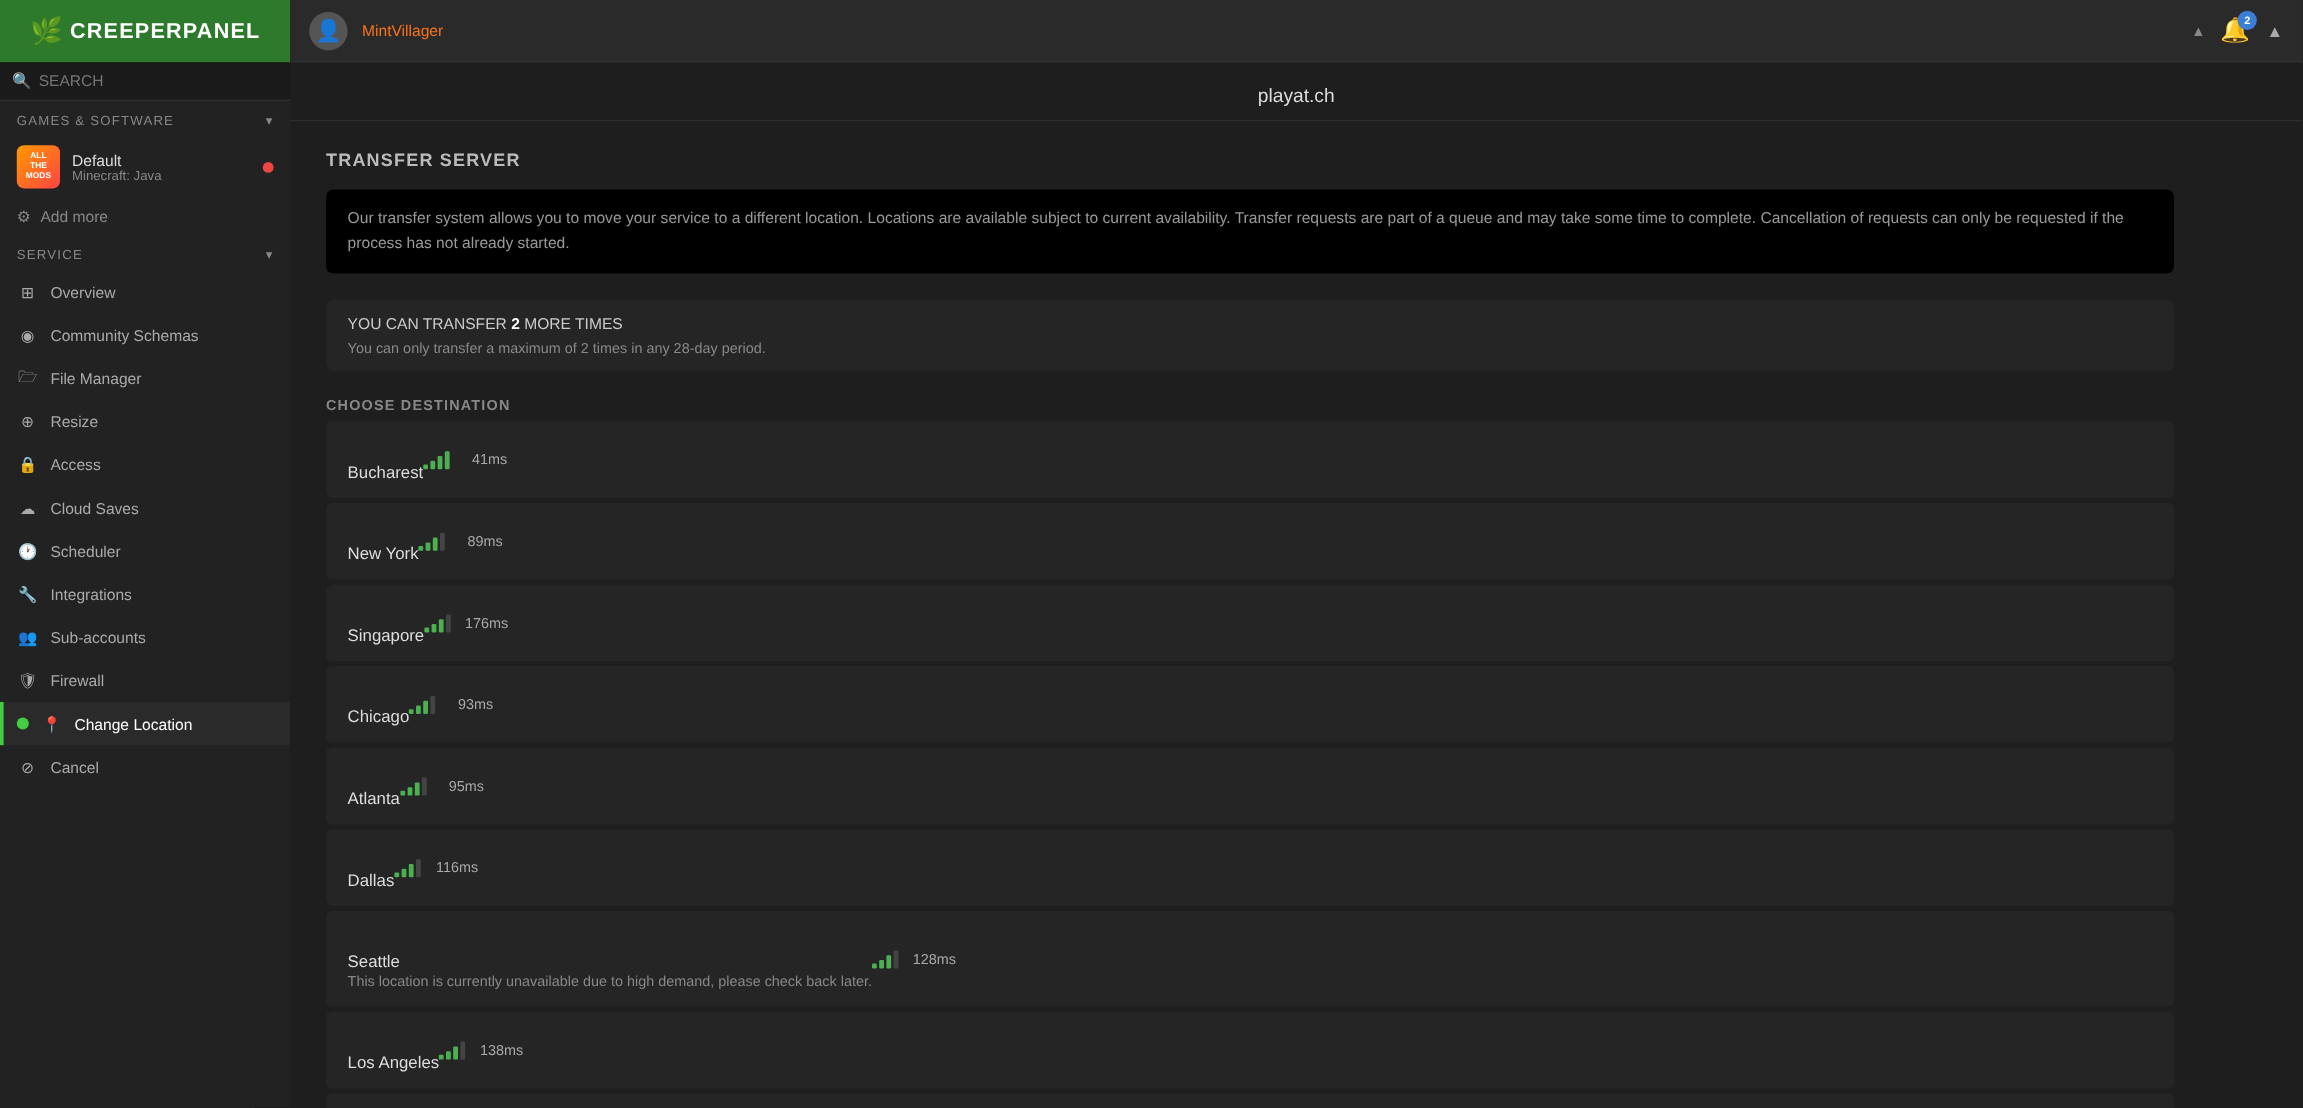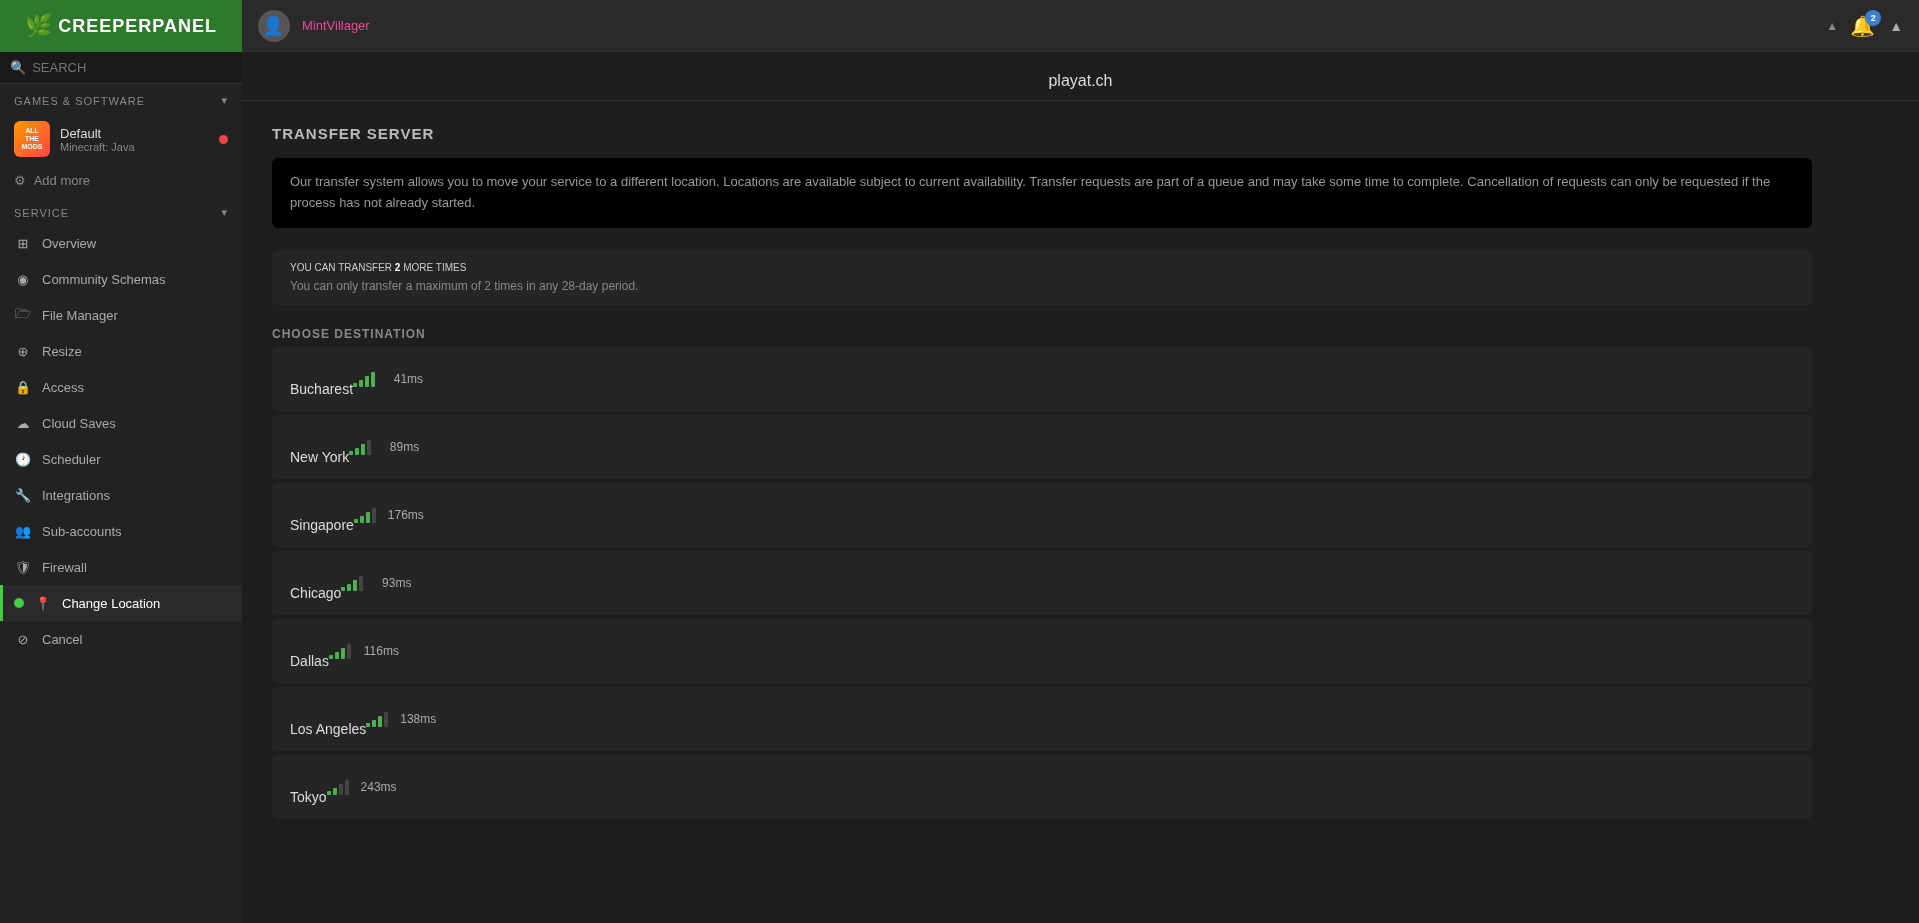--- a/index.html
+++ b/index.html
@@ -185,21 +185,21 @@
       background: #555;
       border-radius: 50%;
       display: flex;
       align-items: center;
       justify-content: center;
       color: #ccc;
       font-size: 18px;
     }
 
     .topbar-user-info { flex: 1; }
-    .topbar-username { color: #ec4899; font-size: 13px; }
+    .topbar-username { color: #f97316; font-size: 13px; }
     .topbar-location { color: #888; font-size: 11px; }
 
     .topbar-chevron { color: #888; cursor: pointer; font-size: 12px; }
 
     .topbar-right {
       display: flex;
       align-items: center;
       gap: 14px;
       margin-left: auto;
     }
@@ -267,21 +267,21 @@
     }
 
     .transfer-count-box {
       background: #252525;
       border-radius: 6px;
       padding: 12px 18px;
       margin-bottom: 22px;
     }
 
     .transfer-count-title {
-      font-size: 10px;
+      font-size: 13px;
       color: #ccc;
       margin-bottom: 6px;
     }
 
     .transfer-count-title strong { color: #fff; }
 
     .transfer-count-sub { color: #888; font-size: 12px; }
 
     .choose-title {
       font-size: 12px;
@@ -524,34 +524,63 @@
               <div class="bar bar-1" style="height: 4px;"></div>
               <div class="bar bar-2" style="height: 7px;"></div>
               <div class="bar bar-3" style="height: 11px;"></div>
               <div class="bar bar-4 dim" style="height: 15px;"></div>
             </div>
             <div class="ping-ms">93ms</div>
           </div>
         </div>
         <div class="location-row">
           <div>
+            <div class="location-name">Atlanta</div>
+          </div>
+          <div class="location-right">
+            <div class="signal-bars">
+              <div class="bar bar-1" style="height: 4px;"></div>
+              <div class="bar bar-2" style="height: 7px;"></div>
+              <div class="bar bar-3" style="height: 11px;"></div>
+              <div class="bar bar-4 dim" style="height: 15px;"></div>
+            </div>
+            <div class="ping-ms">95ms</div>
+          </div>
+        </div>
+        <div class="location-row">
+          <div>
             <div class="location-name">Dallas</div>
           </div>
           <div class="location-right">
             <div class="signal-bars">
               <div class="bar bar-1" style="height: 4px;"></div>
               <div class="bar bar-2" style="height: 7px;"></div>
               <div class="bar bar-3" style="height: 11px;"></div>
               <div class="bar bar-4 dim" style="height: 15px;"></div>
             </div>
             <div class="ping-ms">116ms</div>
           </div>
         </div>
         <div class="location-row">
           <div>
+            <div class="location-name">Seattle</div>
+            <div class="location-unavail">This location is currently unavailable due to high demand, please check back later.</div>
+          </div>
+          <div class="location-right">
+            <div class="signal-bars">
+              <div class="bar bar-1" style="height: 4px;"></div>
+              <div class="bar bar-2" style="height: 7px;"></div>
+              <div class="bar bar-3" style="height: 11px;"></div>
+              <div class="bar bar-4 dim" style="height: 15px;"></div>
+            </div>
+            <div class="ping-ms">128ms</div>
+          </div>
+        </div>
+        <div class="location-row">
+          <div>
             <div class="location-name">Los Angeles</div>
           </div>
           <div class="location-right">
             <div class="signal-bars">
               <div class="bar bar-1" style="height: 4px;"></div>
               <div class="bar bar-2" style="height: 7px;"></div>
               <div class="bar bar-3" style="height: 11px;"></div>
               <div class="bar bar-4 dim" style="height: 15px;"></div>
             </div>
             <div class="ping-ms">138ms</div>

